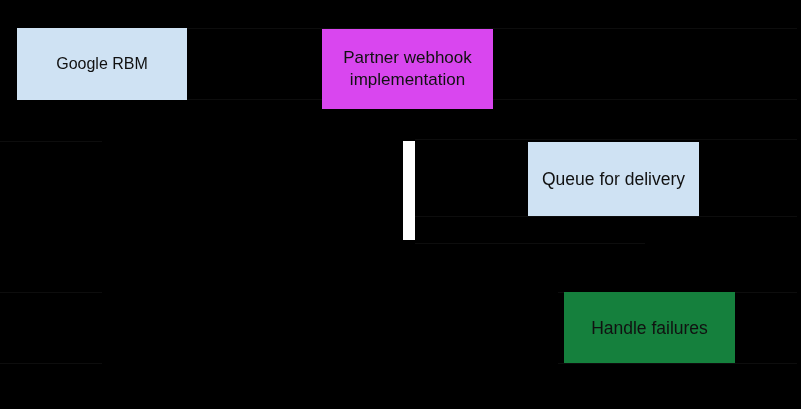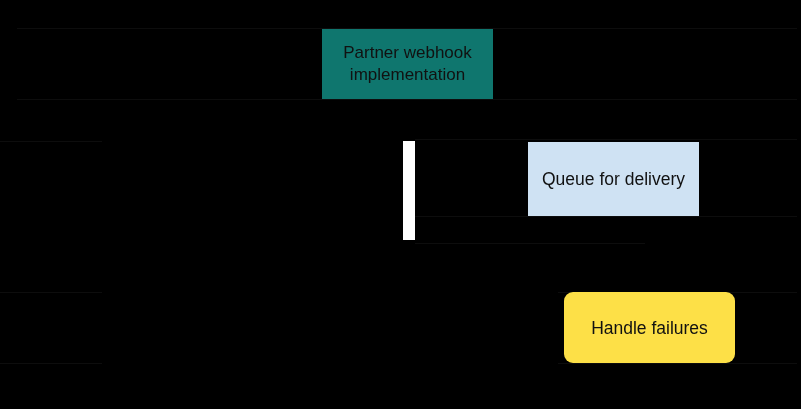--- a/index.html
+++ b/index.html
@@ -48,28 +48,31 @@
   <div class="faint-line" style="left: 17px; top: 99px; width: 780px; height: 1px;"></div>
   <div class="faint-line" style="left: 415px; top: 139px; width: 382px; height: 1px;"></div>
   <div class="faint-line" style="left: 0px; top: 141px; width: 102px; height: 1px;"></div>
   <div class="faint-line" style="left: 415px; top: 216px; width: 382px; height: 1px;"></div>
   <div class="faint-line" style="left: 415px; top: 243px; width: 230px; height: 1px;"></div>
   <div class="faint-line" style="left: 0px; top: 292px; width: 102px; height: 1px;"></div>
   <div class="faint-line" style="left: 558px; top: 292px; width: 239px; height: 1px;"></div>
   <div class="faint-line" style="left: 0px; top: 363px; width: 102px; height: 1px;"></div>
   <div class="faint-line" style="left: 558px; top: 363px; width: 239px; height: 1px;"></div>
 
+  <div class="node node-sm" style="left: 17px; top: 28px; width: 170px; height: 72px; background: rgb(207, 226, 243);">
+    <span class="node-label">Google RBM</span>
+  </div>
 
-  <div class="node node-md" style="left: 322px; top: 29px; width: 171px; height: 70px; background: #0f766e;">
+  <div class="node node-md" style="left: 322px; top: 29px; width: 171px; height: 80px; background: #d946ef;">
     <span class="node-label">Partner webhook implementation</span>
   </div>
 
   <div class="node node-lg" style="left: 528px; top: 142px; width: 171px; height: 74px; background: rgb(207, 226, 243);">
     <span class="node-label">Queue for delivery</span>
   </div>
 
-  <div class="node node-lg" style="left: 564px; top: 292px; width: 171px; height: 71px; background: #fde047; border-radius: 9px;">
+  <div class="node node-lg" style="left: 564px; top: 292px; width: 171px; height: 71px; background: #15803d;">
     <span class="node-label">Handle failures</span>
   </div>
 
   <div class="activation-bar" style="left: 403px; top: 141px; width: 12px; height: 99px; background: rgb(255, 255, 255);"></div>
 
 </div>
 
 </body></html>

